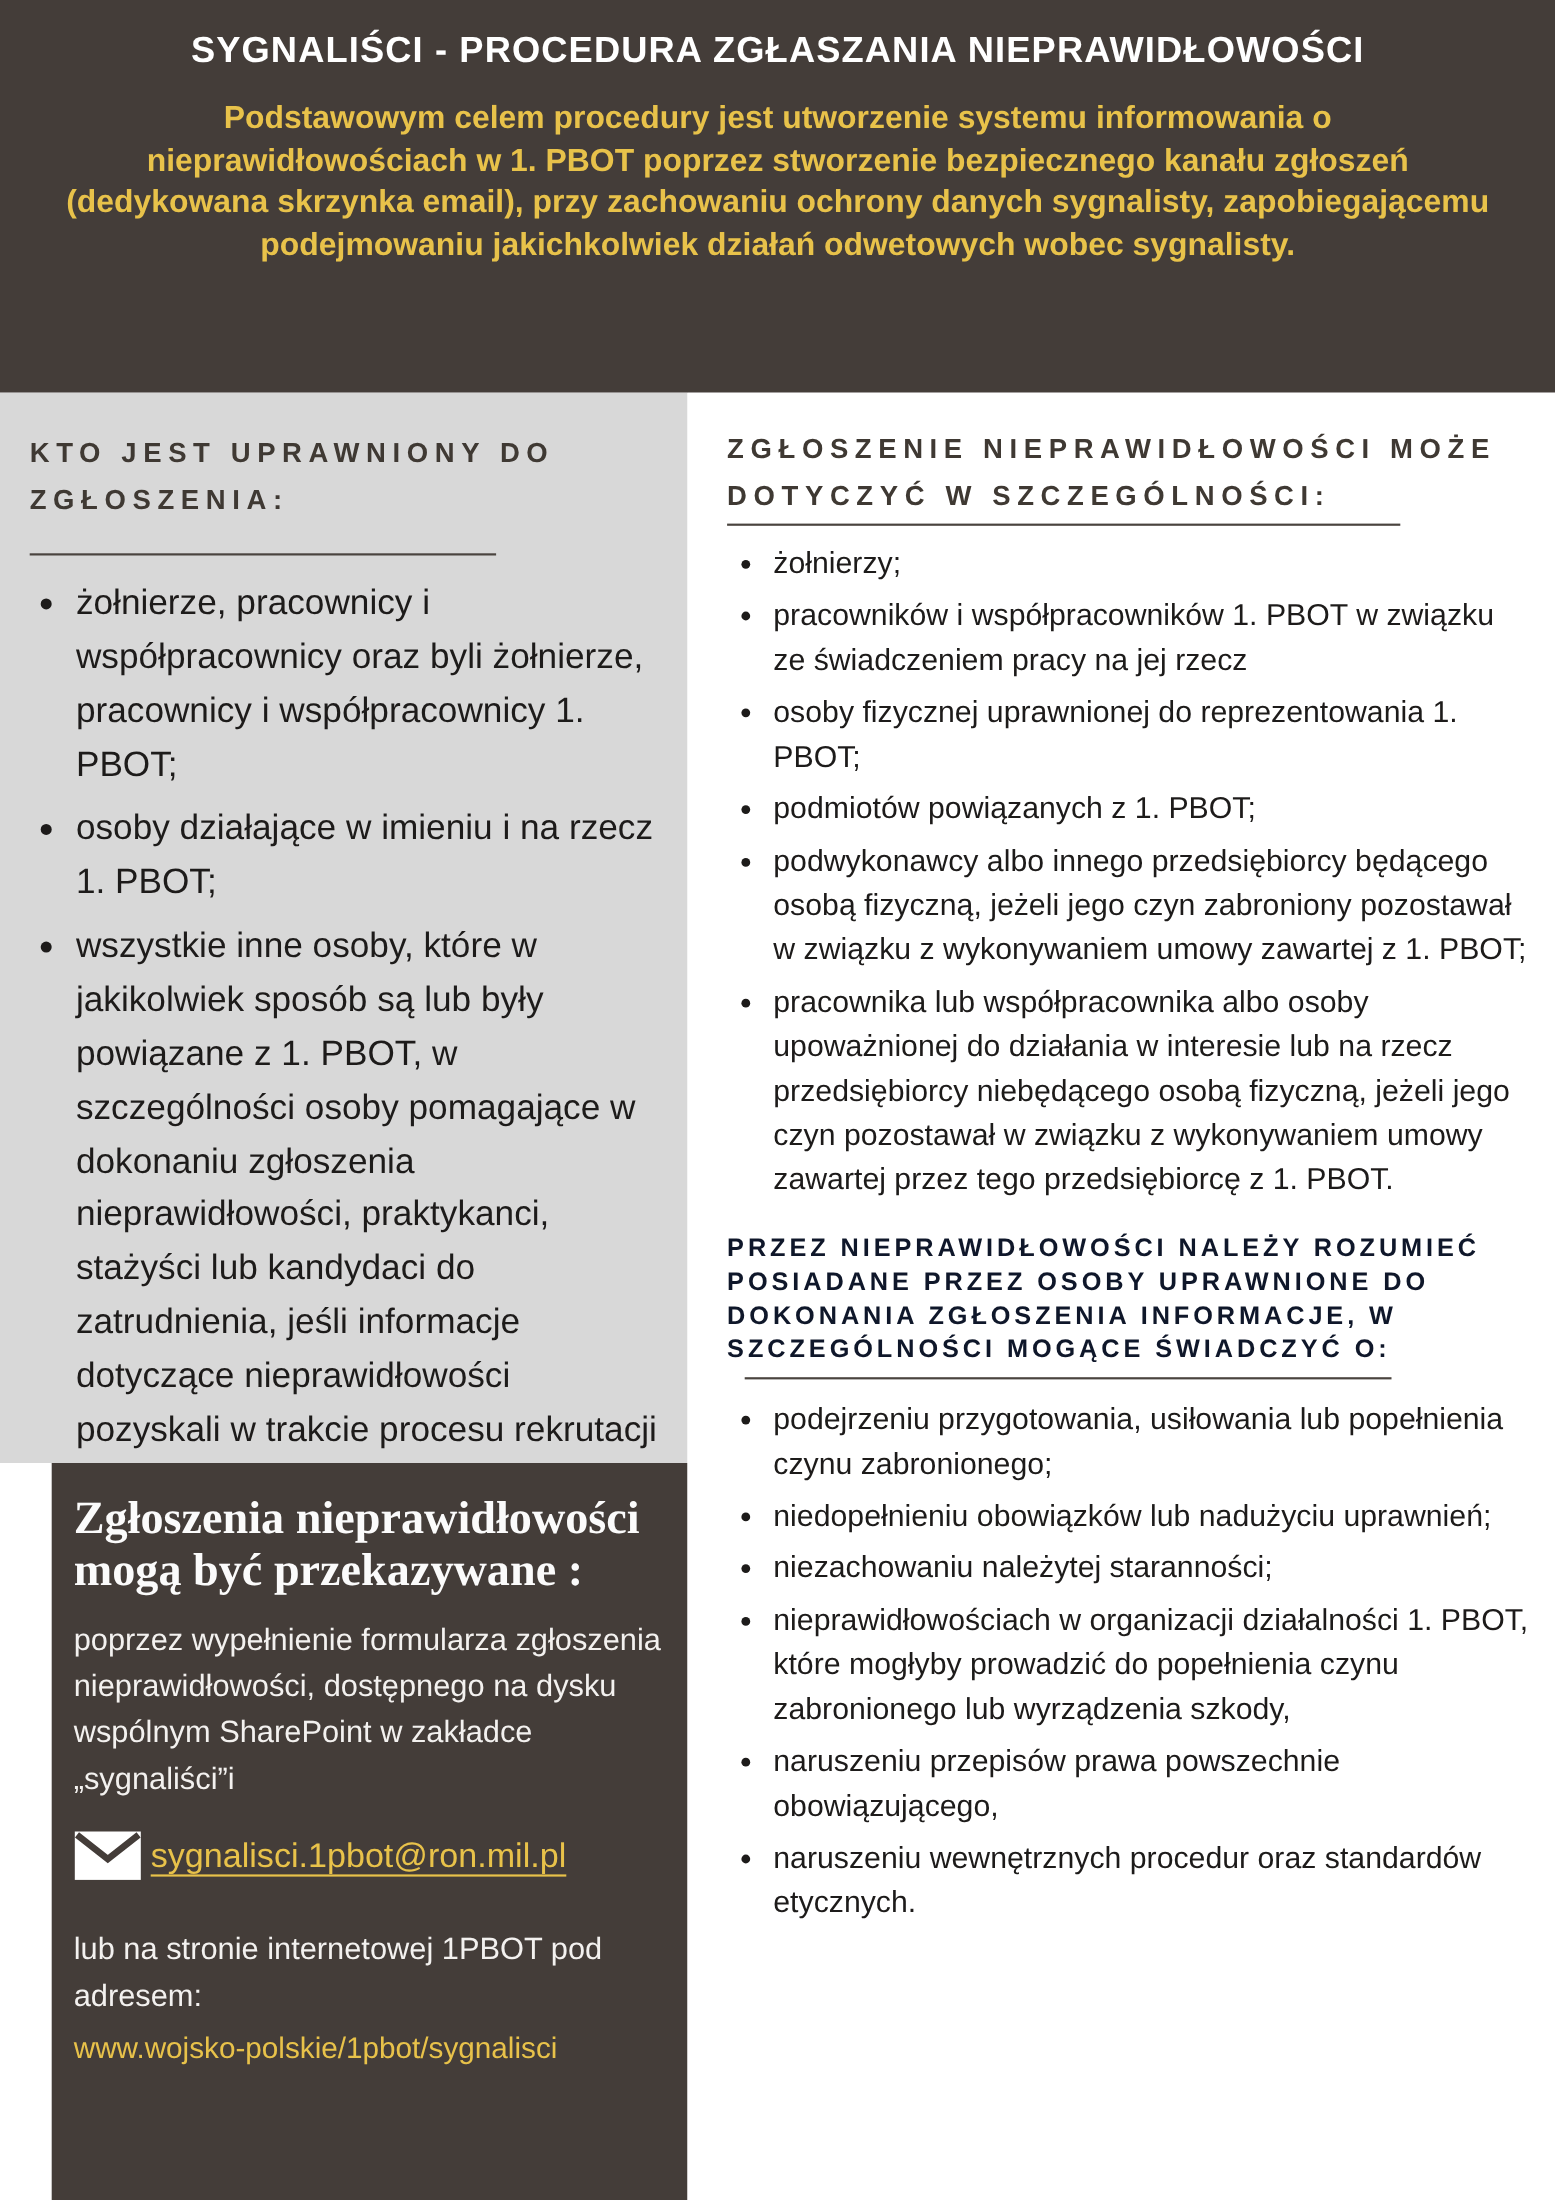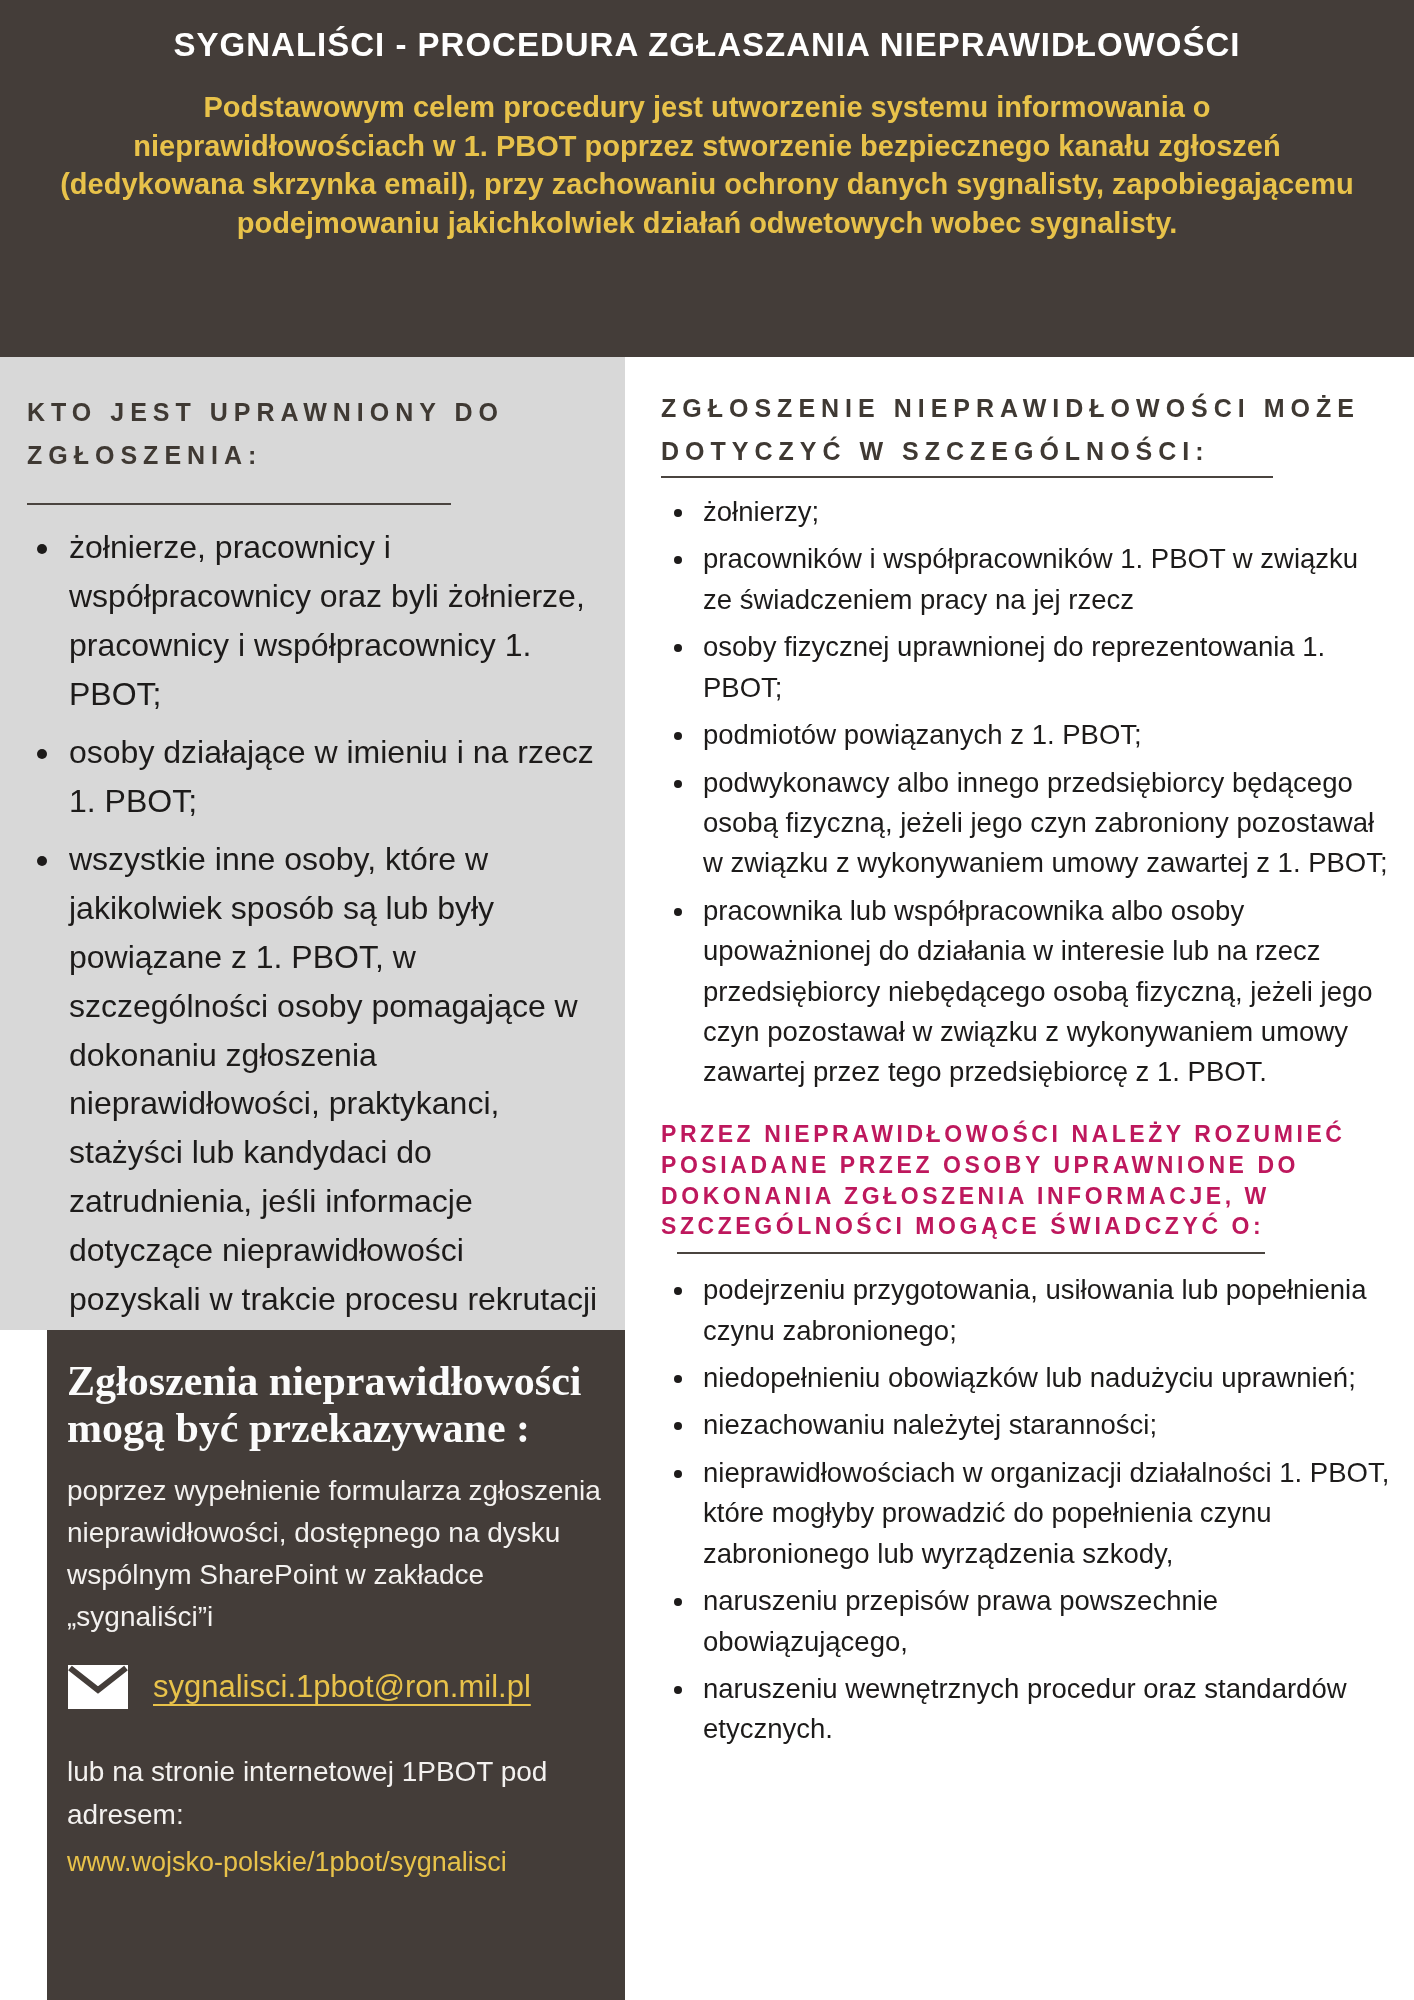--- a/index.html
+++ b/index.html
@@ -97,21 +97,21 @@
   }
   .contact-par{
     font-size:28px;
     line-height:1.5;
     margin:0 0 26px 0;
     color:#f3f1ef;
   }
   .email-row{
     display:flex;
     align-items:center;
-    gap:24px;
+    gap:8px;
     margin:0 0 40px 0;
   }
   .email-link{
     color:#e8c24a;
     font-size:31px;
     text-decoration:underline;
     text-decoration-thickness:2px;
     text-underline-offset:7px;
   }
   .contact-par2{
@@ -132,21 +132,21 @@
     box-sizing:border-box;
     background:#ffffff;
     padding:30px 22px 0 36px;
     overflow:hidden;
   }
   .right-col .rule-1{width:612px;margin:4px 0 14px 0;}
   .right-col .section-heading{line-height:1.7;}
   .right-col .bullet-list{font-size:27.5px;line-height:1.47;}
   .right-col .bullet-list li{margin-bottom:7px;}
   .section-heading-2{
-    color:#be185d;
+    color:#0f172a;
     font-size:23px;
     font-weight:700;
     letter-spacing:0.155em;
     line-height:1.34;
     margin:26px 0 0 0;
     text-transform:uppercase;
   }
   .right-col .rule-2{width:588px;margin:10px 0 16px 16px;}
   .envelope-svg{flex:0 0 auto;}
 </style>

